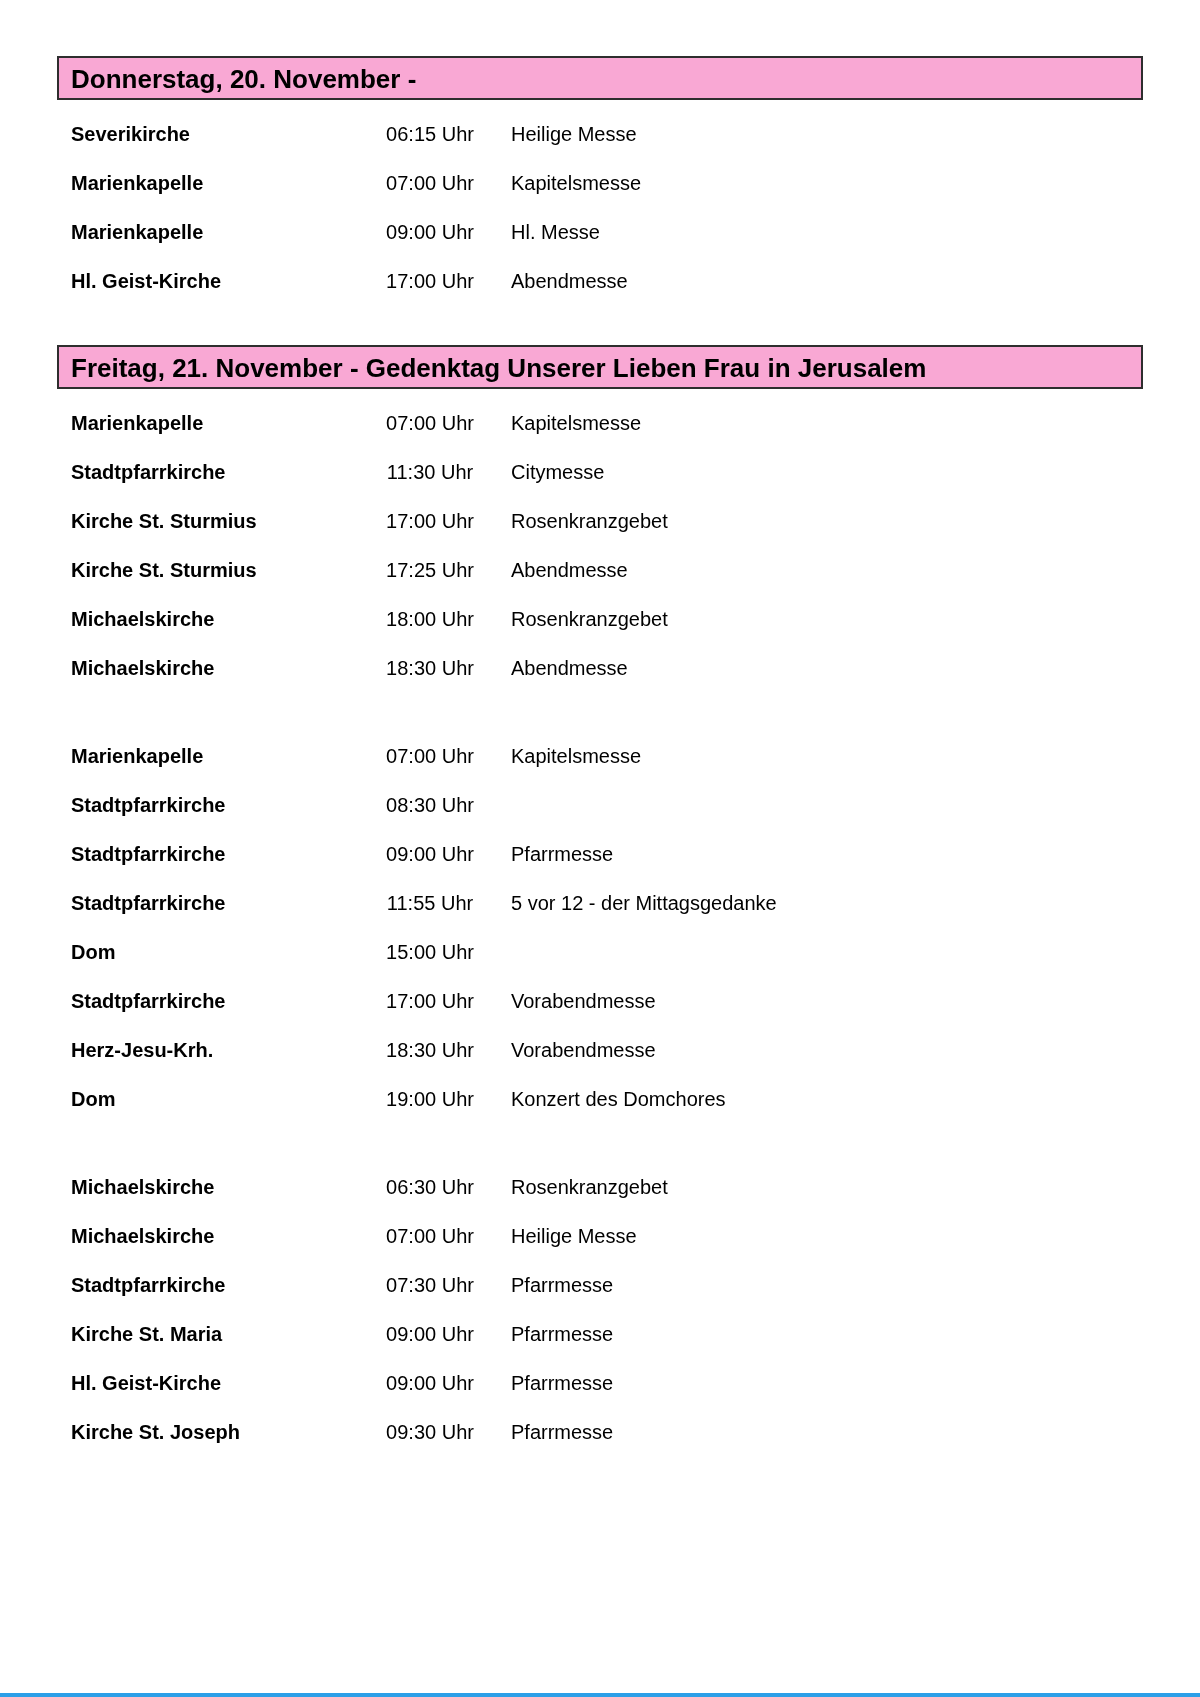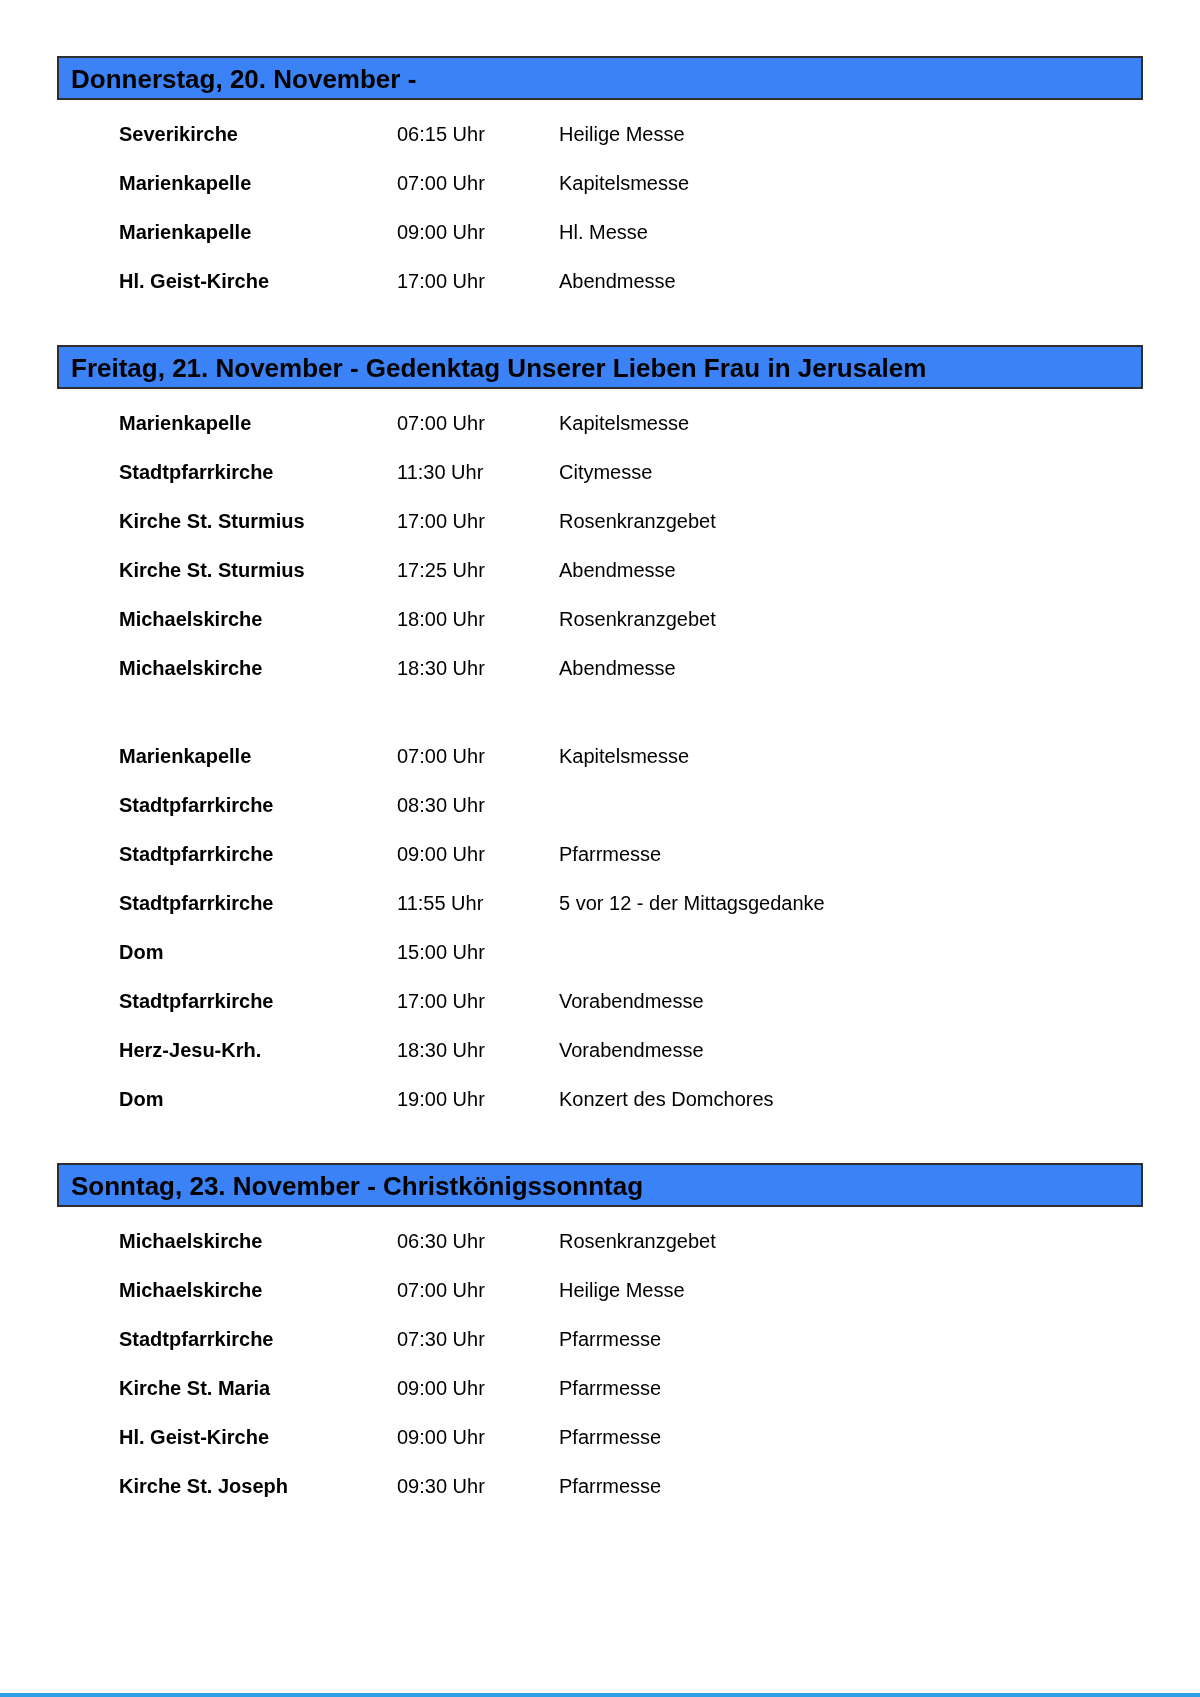--- a/index.html
+++ b/index.html
@@ -16,38 +16,38 @@
   }
   .section{margin:0;}
   .header-box{
     box-sizing:border-box;
     border:2px solid #2e2e2e;
     height:44px;
     line-height:42px;
     padding-left:12px;
     font-size:26px;
     font-weight:700;
-    background:#3b82f6;
+    background:#f9a8d4;
     white-space:nowrap;
     overflow:hidden;
     margin-bottom:10px;
   }
   .rows{
     padding-left:14px;
     margin-bottom:39px;
   }
   .row{
     height:49px;
     display:flex;
     align-items:center;
     font-size:20px;
     white-space:nowrap;
   }
-  .cell-location{width:278px;font-weight:700;margin-left:48px;}
-  .cell-time{width:162px;}
+  .cell-location{width:278px;font-weight:700;}
+  .cell-time{width:162px;text-align:center;}
   .cell-service{flex:1;}
   .accent-bar{
     position:absolute;
     left:0;right:0;bottom:0;
     height:4px;
     background:#2b9fe8;
   }
 </style>
 </head>
 <body>
@@ -172,23 +172,20 @@
 
   <div class="row">
     <span class="cell-location">Dom</span>
     <span class="cell-time">19:00 Uhr</span>
     <span class="cell-service">Konzert des Domchores</span>
   </div>
 </div>
   </div>
 
   <div class="section">
-    <div class="header-box">
-      <span>Sonntag, 23. November - Christkönigssonntag</span>
-    </div>
     <div class="rows">
   <div class="row">
     <span class="cell-location">Michaelskirche</span>
     <span class="cell-time">06:30 Uhr</span>
     <span class="cell-service">Rosenkranzgebet</span>
   </div>
 
   <div class="row">
     <span class="cell-location">Michaelskirche</span>
     <span class="cell-time">07:00 Uhr</span>

